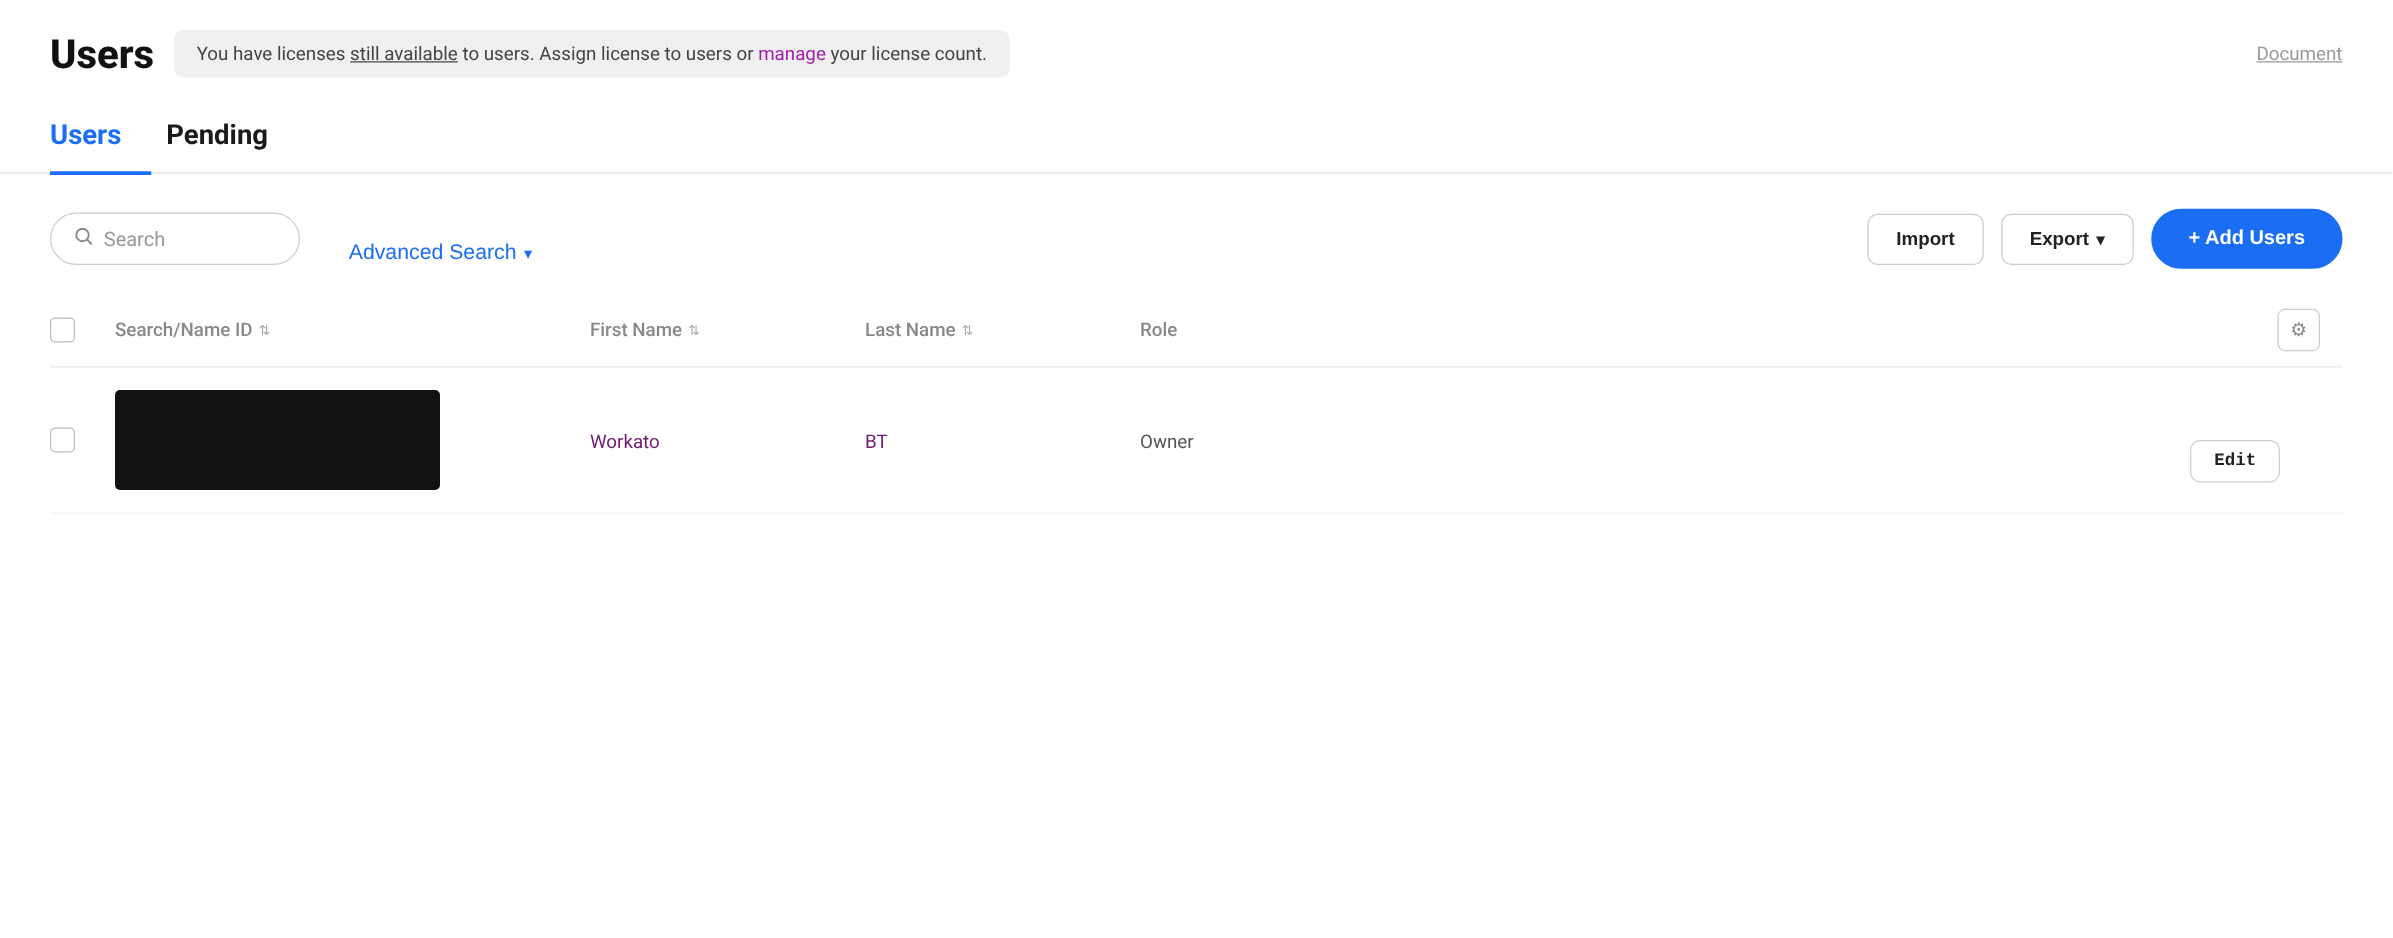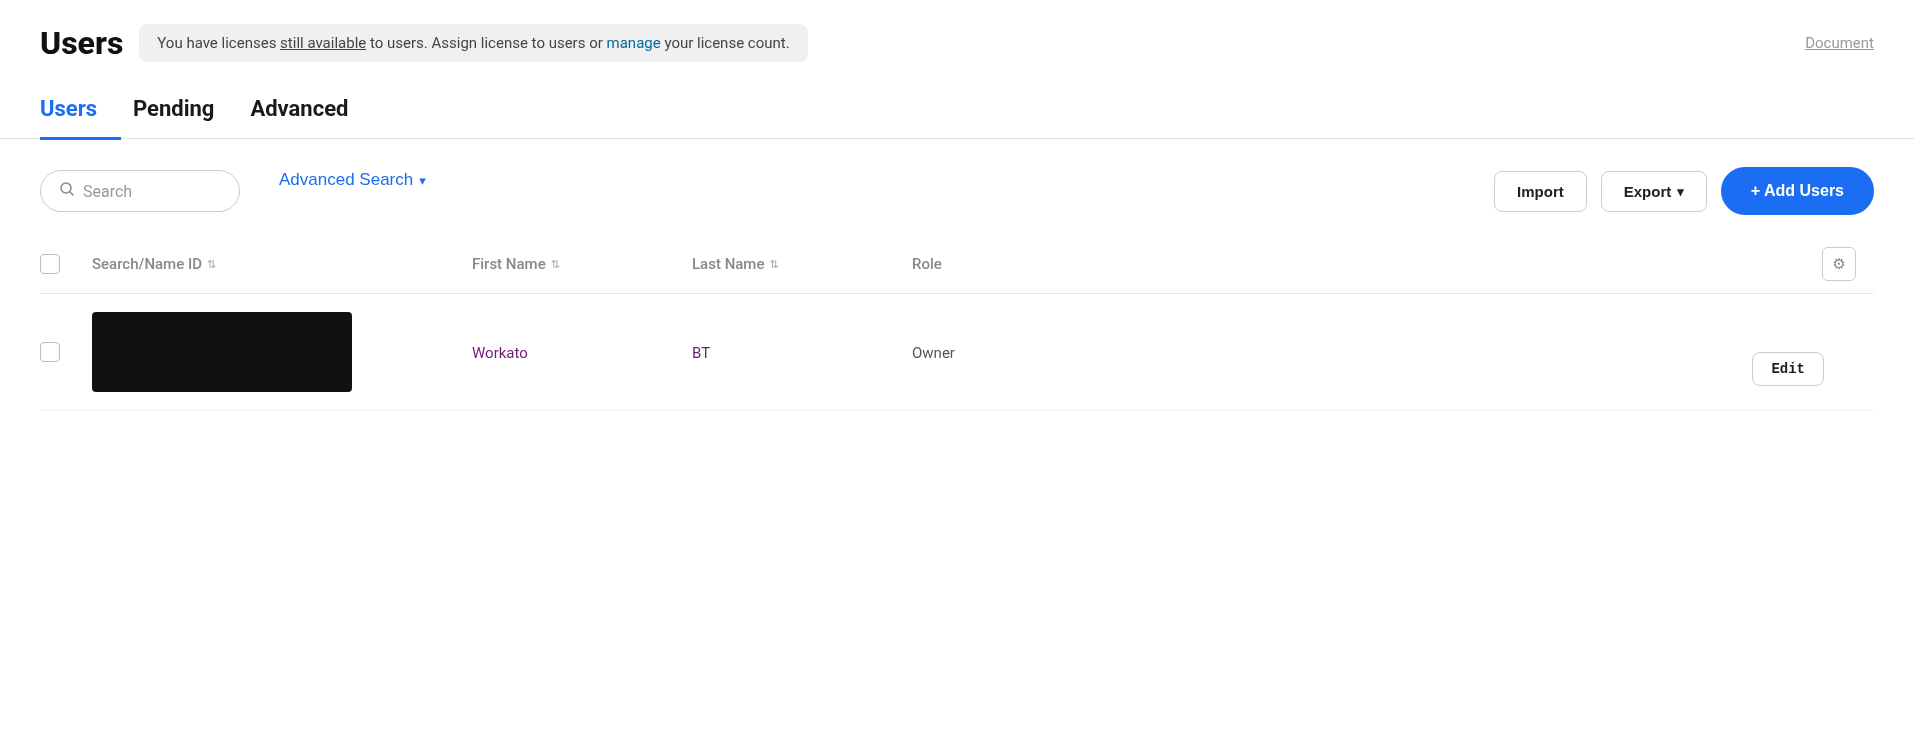--- a/index.html
+++ b/index.html
@@ -44,21 +44,21 @@
       font-size: 15px;
       color: #444;
     }
 
     .license-notice .underline-link {
       text-decoration: underline;
       color: #444;
     }
 
     .license-notice .blue-link {
-      color: #0369a1;
+      color: #a21caf;
       text-decoration: none;
     }
 
     .doc-link {
       color: #999;
       font-size: 15px;
       text-decoration: underline;
       cursor: pointer;
     }
 
@@ -95,21 +95,21 @@
     
     .toolbar {
       display: flex;
       align-items: center;
       justify-content: space-between;
       padding: 28px 40px 20px 40px;
     }
 
     .toolbar-left {
       display: flex;
-      align-items: flex-start;
+      align-items: flex-end;
       gap: 18px;
     }
 
     .search-box {
       display: flex;
       align-items: center;
       border: 1.5px solid #ccc;
       border-radius: 24px;
       padding: 10px 18px;
       gap: 8px;
@@ -287,23 +287,20 @@
   </div>
   <a class="doc-link">Document</a>
 </div>
 
 <div class="tabs">
   <div class="tab active">
     <span>Users</span>
   </div>
   <div class="tab">
     <span>Pending</span>
-  </div>
-  <div class="tab">
-    <span>Advanced</span>
   </div>
 </div>
 
 <div class="toolbar">
   <div class="toolbar-left">
     <div class="search-box">
       <span class="search-icon-wrap">
         <svg width="16" height="16" viewBox="0 0 16 16" fill="none" xmlns="http://www.w3.org/2000/svg">
           <circle cx="7" cy="7" r="5" stroke="#888" stroke-width="1.5"></circle>
           <line x1="10.5" y1="10.5" x2="14" y2="14" stroke="#888" stroke-width="1.5" stroke-linecap="round"></line>

